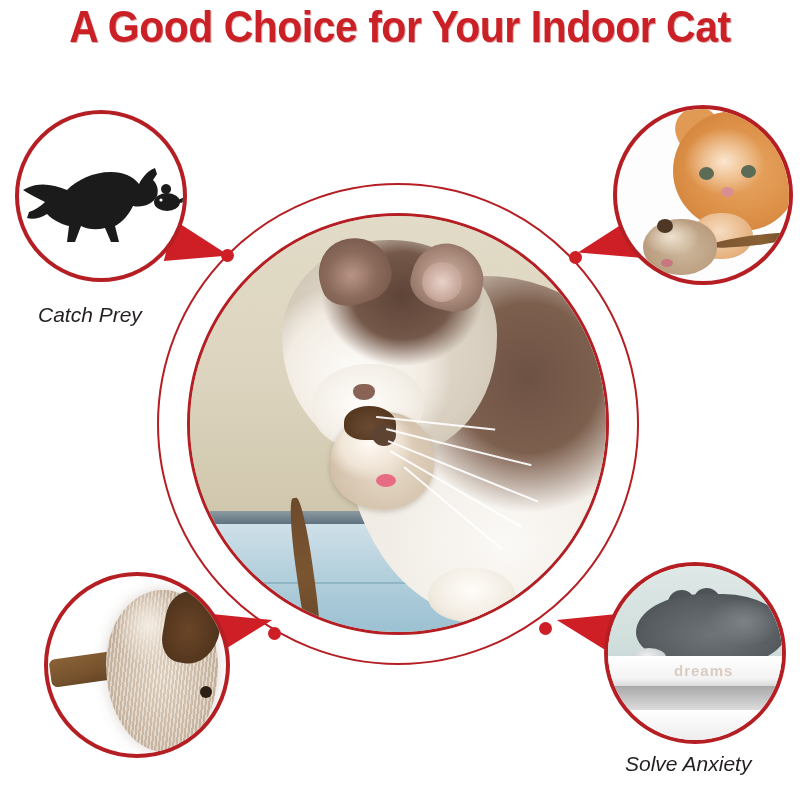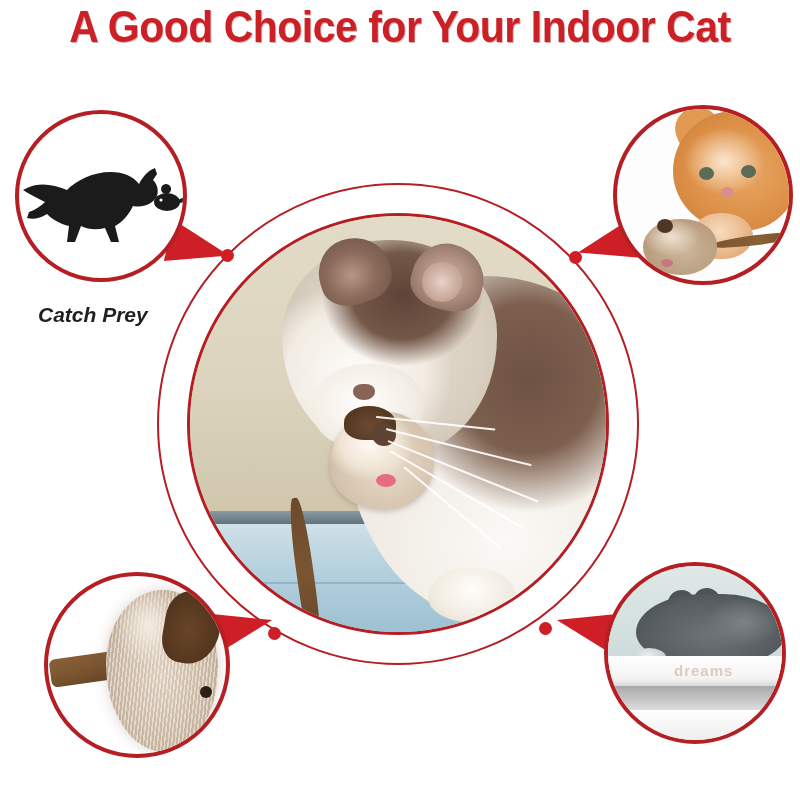--- a/index.html
+++ b/index.html
@@ -34,21 +34,21 @@
     text-shadow: 1px 1px 0 rgba(150,20,25,0.35);
   }
 
   
   .caption {
     position: absolute;
     color: #231f20;
     font-family: "Liberation Sans", sans-serif;
     font-style: italic;
     font-size: 21px;
-    font-weight: 700;
+    font-weight: 400;
     white-space: nowrap;
   }
   .cap-tl { left: 38px;  top: 303px; }
   .cap-tr { left: 639px; top: 292px; }
   .cap-bl { left: 63px;  top: 770px; }
   .cap-br { left: 625px; top: 752px; }
 
   
   .circ {
     position: absolute;
@@ -404,14 +404,15 @@
     <div class="br-wall"></div>
     <div class="gc-ear gc-ear-a"></div>
     <div class="gc-ear gc-ear-b"></div>
     <div class="gray-cat"></div>
     <div class="gc-paw"></div>
     <div class="br-shelf"></div>
     <div class="br-gap"></div>
     <div class="br-low"></div>
     <div class="br-wm">dreams</div>
   </div>
+  <div class="caption cap-br">Solve Anxiety</div>
 
 </div>
 
 </body></html>

